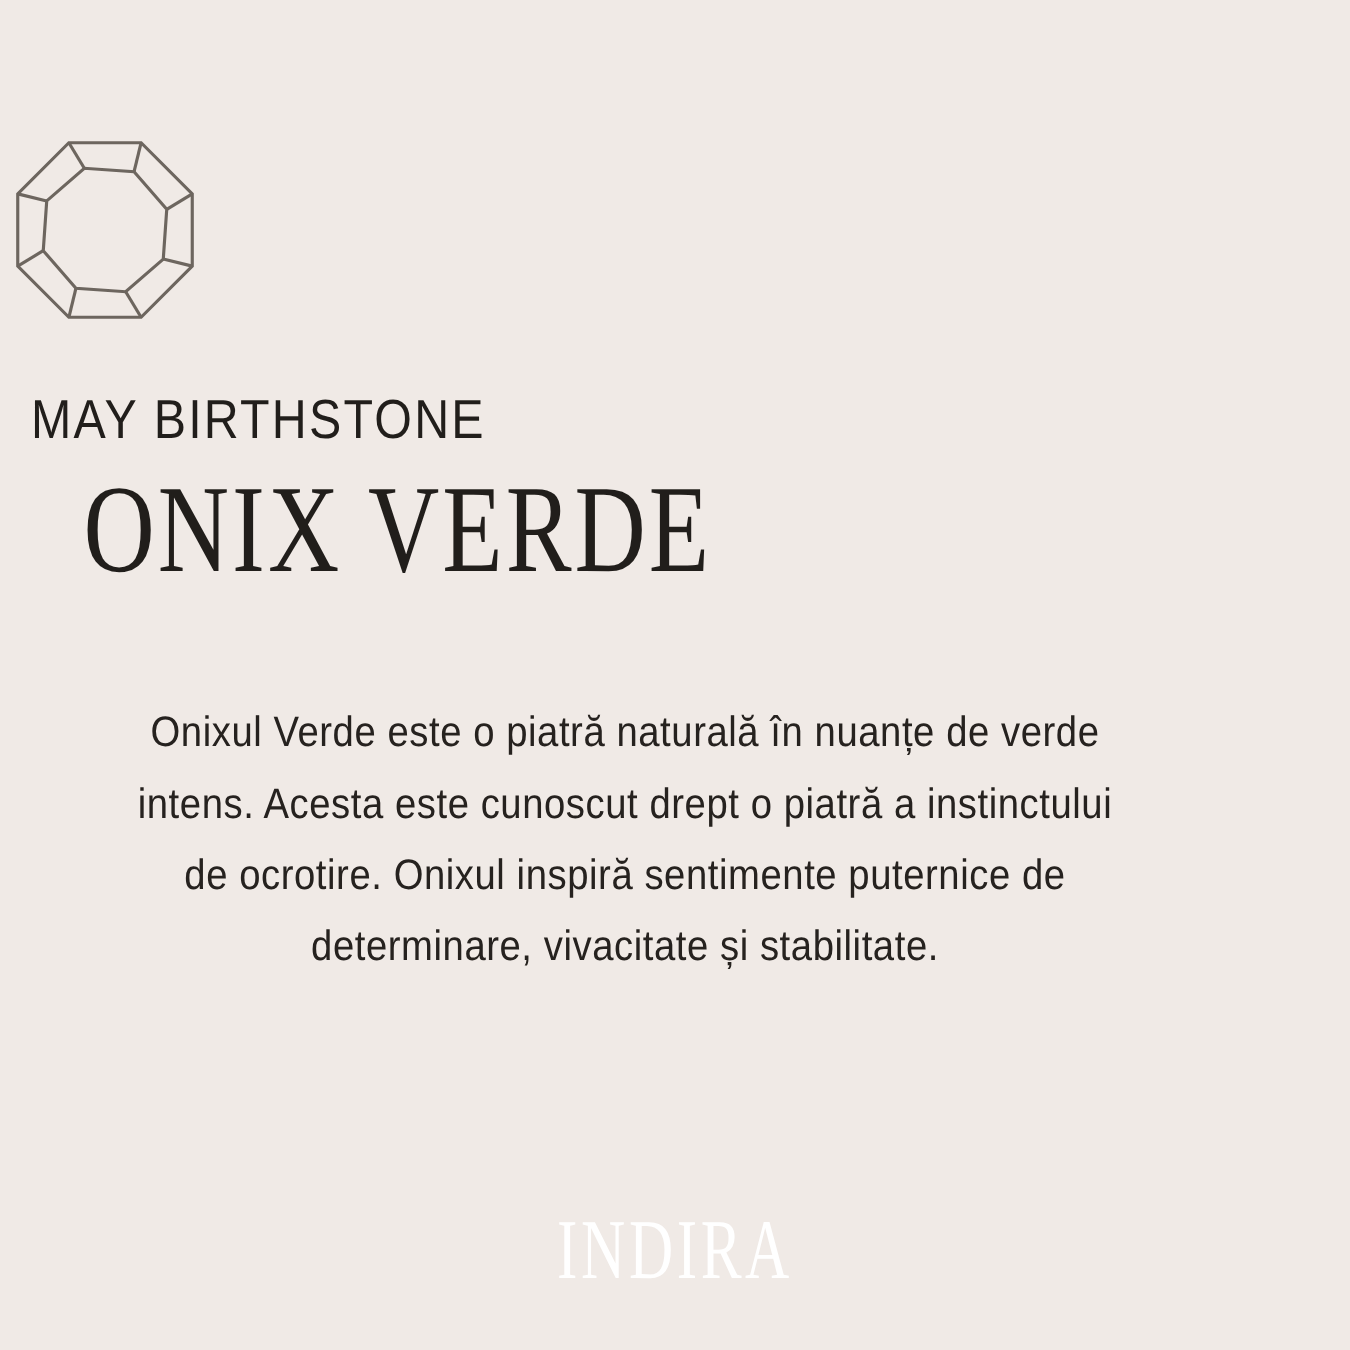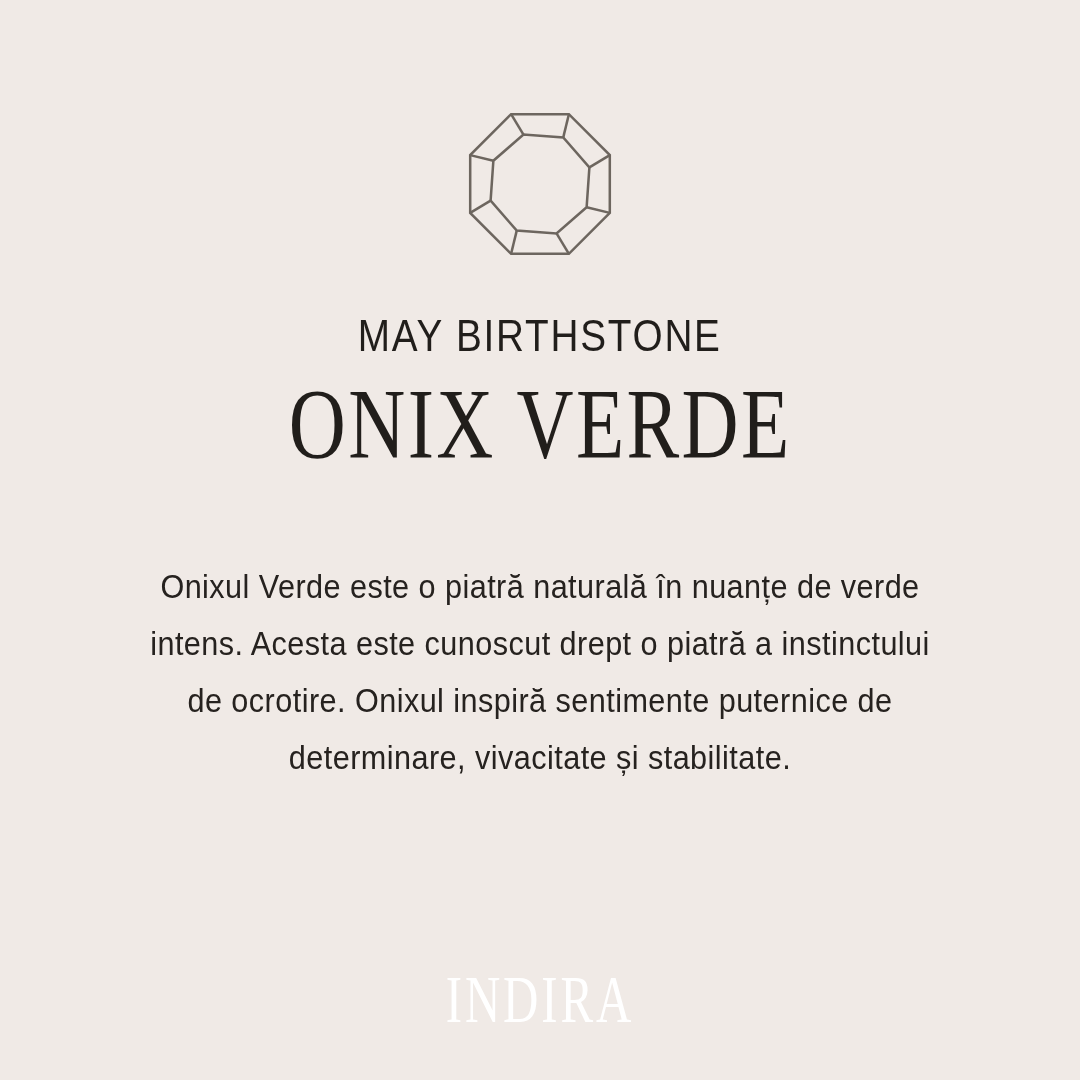--- a/index.html
+++ b/index.html
@@ -8,21 +8,21 @@
   }
   .card {
     position: relative;
     width: 1080px;
     height: 1080px;
     background: #f0eae6;
     overflow: hidden;
     font-family: "Liberation Sans", sans-serif;
     display: flex;
     flex-direction: column;
-    align-items: center;
+    align-items: flex-start;
   }
   .gem-icon {
     margin-top: 100px;
     width: 168px;
     height: 168px;
     flex: 0 0 auto;
   }
   .gem-icon polygon, .gem-icon line {
     fill: none;
     stroke: #6d665f;

